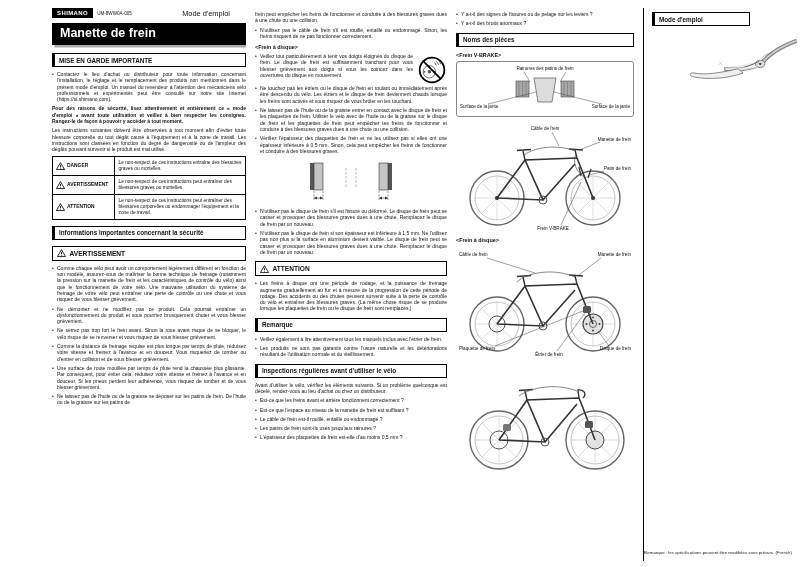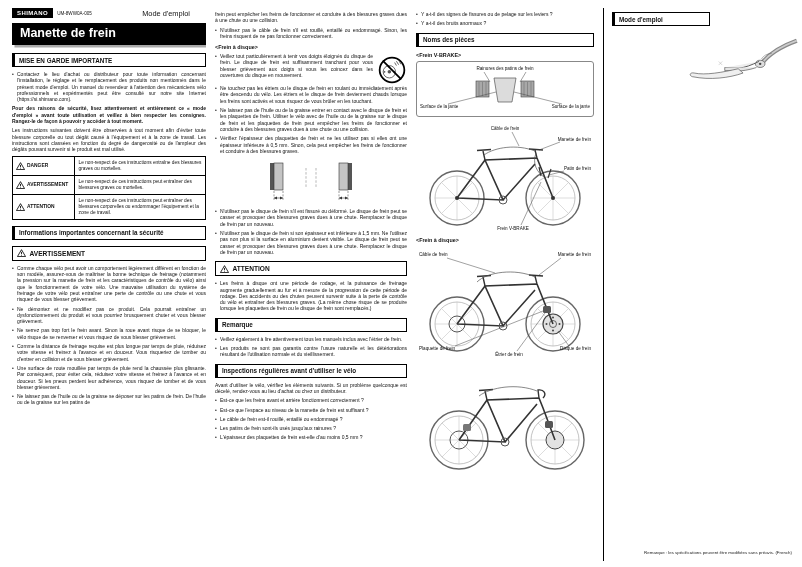--- a/index.html
+++ b/index.html
@@ -1,19 +1,19 @@
 <!DOCTYPE html>
 <html><head>
 <meta charset="utf-8">
 <style>
   * { margin:0; padding:0; box-sizing:border-box; }
   html,body { background:#e8e8e8; }
   body { width:802px; height:567px; font-family:"Liberation Sans", sans-serif; color:#111; overflow:hidden; }
   .sheet { width:802px; height:567px; background:#fff; position:relative; overflow:hidden; }
-  .page { display:flex; gap:9px; padding:8px 6px 6px 12px; height:567px; }
+  .page { display:flex; gap:9px; padding:8px 6px 6px 12px; height:567px;margin-left:40px; }
   .col { flex:none; overflow:hidden; }
   .col1 { width:194px; }
   .col2 { width:192px; padding-top:3px; }
   .col3 { width:178px; padding-top:3px; }
   .col4 { flex:1; border-left:1px solid #000; padding:2px 4px 4px 8px; position:relative; overflow:visible; }
 
   .brand-row { display:flex; align-items:center; gap:4px; margin-bottom:5px; }
   .logo { background:#000; color:#fff; font-weight:bold; font-size:6px; padding:2px 5px; letter-spacing:.4px; }
   .doc-code { font-size:4.6px; }
   .top-label { margin-left:auto; margin-right:16px; font-size:7.4px; }

